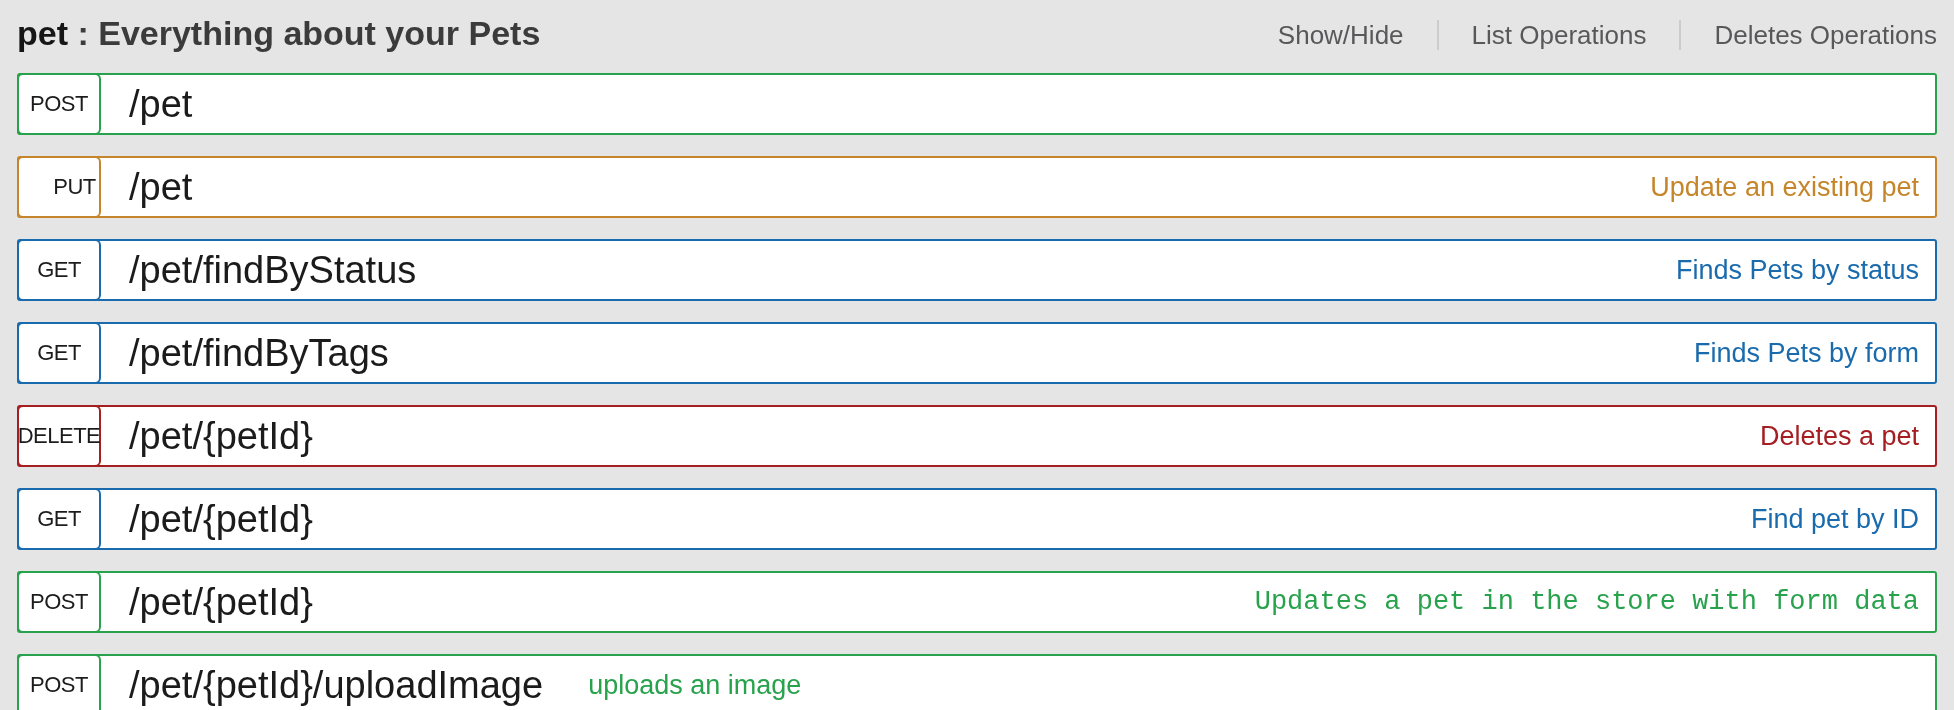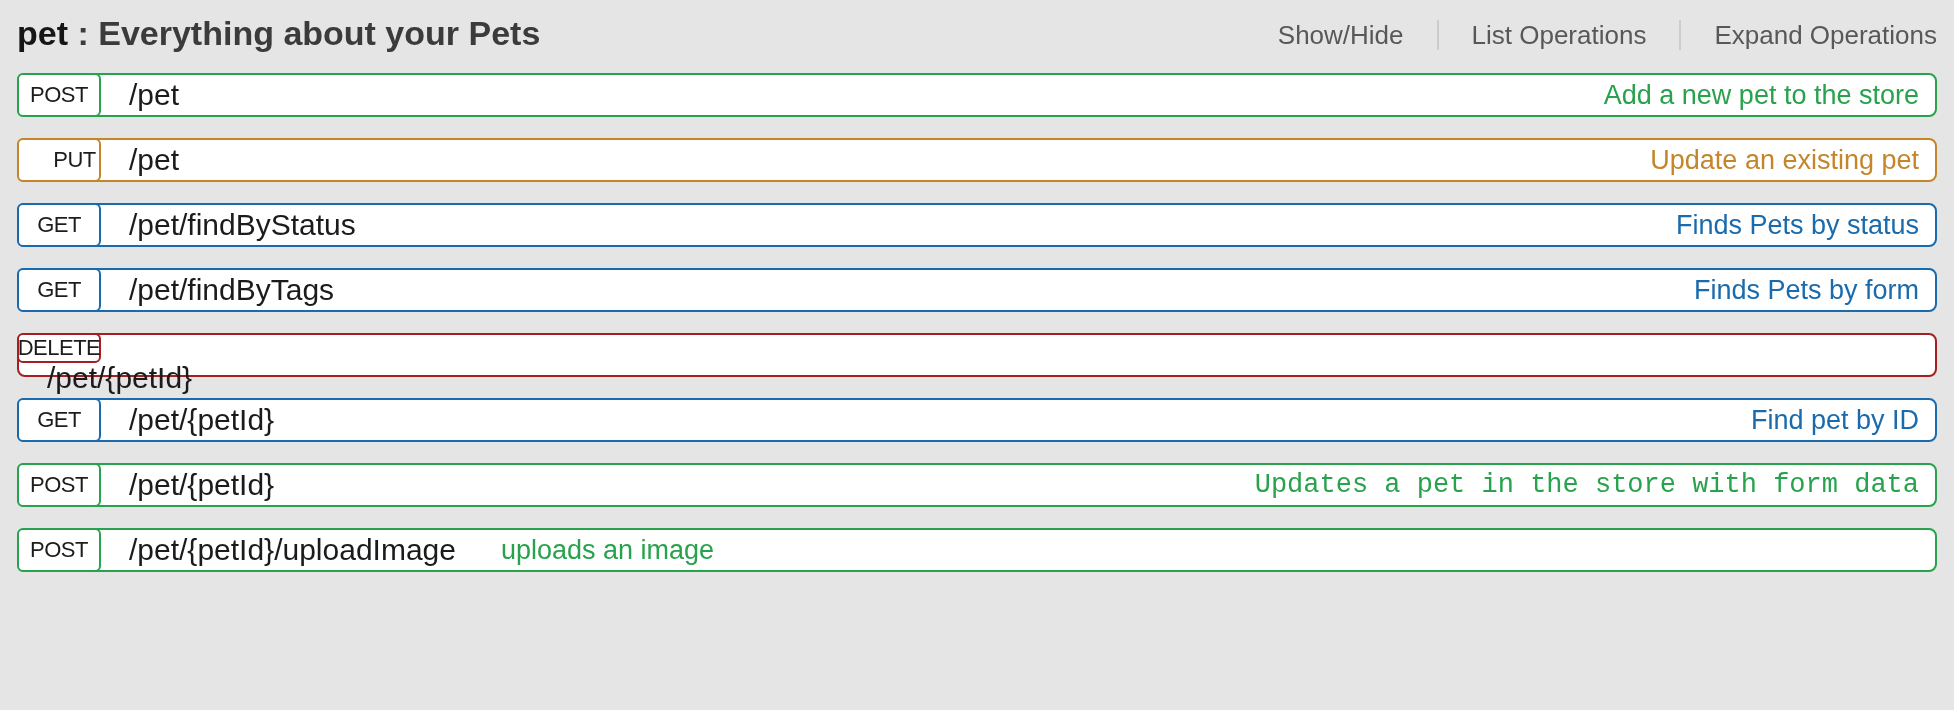--- a/index.html
+++ b/index.html
@@ -54,24 +54,24 @@
   .link-divider {
     width: 2px;
     height: 30px;
     background: #cccccc;
     margin: 0 18px;
   }
   
   .op-row {
     display: flex;
     align-items: stretch;
-    height: 44px;
+    height: 62px;
     box-sizing: border-box;
     border: 2px solid #888;
-    border-radius: 8px;
+    border-radius: 3px;
     margin-bottom: 21px;
     background: #ffffff;
     cursor: pointer;
   }
   .op-method {
     box-sizing: border-box;
     width: 84px;
     margin: -2px 0 -2px -2px;
     border: 2px solid #888;
     border-radius: 6px;
@@ -81,21 +81,21 @@
     background: #ffffff;
     font-size: 22px;
     color: #1c1c1c;
     letter-spacing: -0.5px;
     flex: 0 0 auto;
   }
   .op-path {
     display: flex;
     align-items: center;
     margin-left: 28px;
-    font-size: 30px;
+    font-size: 38px;
     color: #1b1b1b;
     text-decoration: none;
     white-space: nowrap;
   }
   .op-summary {
     display: flex;
     align-items: center;
     margin-left: auto;
     padding-right: 16px;
     font-size: 27px;
@@ -110,48 +110,48 @@
 
   <div class="header-bar">
     <div class="tag-title">
       <a class="tag-name">pet</a><span> : </span><span>Everything about your Pets</span>
     </div>
     <div class="header-links">
       <a class="header-link">Show/Hide</a>
       <span class="link-divider"></span>
       <a class="header-link">List Operations</a>
       <span class="link-divider"></span>
-      <a class="header-link">Expand Operations</a>
+      <a class="header-link">Deletes Operations</a>
     </div>
   </div>
 
   <div>
       <div class="op-row" style="border-color: rgb(40, 162, 76);">
       <div class="op-method" style="border-color: rgb(40, 162, 76);">POST</div>
       <a class="op-path">/pet</a>
-      <a class="op-summary" style="color: rgb(40, 162, 76);">Add a new pet to the store</a>
     </div>
       <div class="op-row" style="border-color: rgb(197, 134, 43);">
       <div class="op-method" style="border-color: rgb(197, 134, 43); padding-left: 31px;">PUT</div>
       <a class="op-path">/pet</a>
       <a class="op-summary" style="color: rgb(197, 134, 43);">Update an existing pet</a>
     </div>
       <div class="op-row" style="border-color: rgb(26, 107, 173);">
       <div class="op-method" style="border-color: rgb(26, 107, 173);">GET</div>
       <a class="op-path">/pet/findByStatus</a>
       <a class="op-summary" style="color: rgb(26, 107, 173);">Finds Pets by status</a>
     </div>
       <div class="op-row" style="border-color: rgb(26, 107, 173);">
       <div class="op-method" style="border-color: rgb(26, 107, 173);">GET</div>
       <a class="op-path">/pet/findByTags</a>
       <a class="op-summary" style="color: rgb(26, 107, 173);">Finds Pets by form</a>
     </div>
-      <div class="op-row" style="border-color: rgb(164, 30, 34); flex-direction: column;">
+      <div class="op-row" style="border-color: rgb(164, 30, 34);">
       <div class="op-method" style="border-color: rgb(164, 30, 34);">DELETE</div>
       <a class="op-path">/pet/{petId}</a>
+      <a class="op-summary" style="color: rgb(164, 30, 34);">Deletes a pet</a>
     </div>
       <div class="op-row" style="border-color: rgb(26, 107, 173);">
       <div class="op-method" style="border-color: rgb(26, 107, 173);">GET</div>
       <a class="op-path">/pet/{petId}</a>
       <a class="op-summary" style="color: rgb(26, 107, 173);">Find pet by ID</a>
     </div>
       <div class="op-row" style="border-color: rgb(40, 162, 76);">
       <div class="op-method" style="border-color: rgb(40, 162, 76);">POST</div>
       <a class="op-path">/pet/{petId}</a>
       <a class="op-summary" style="color: rgb(40, 162, 76); font-family: Liberation Mono, monospace;">Updates a pet in the store with form data</a>

